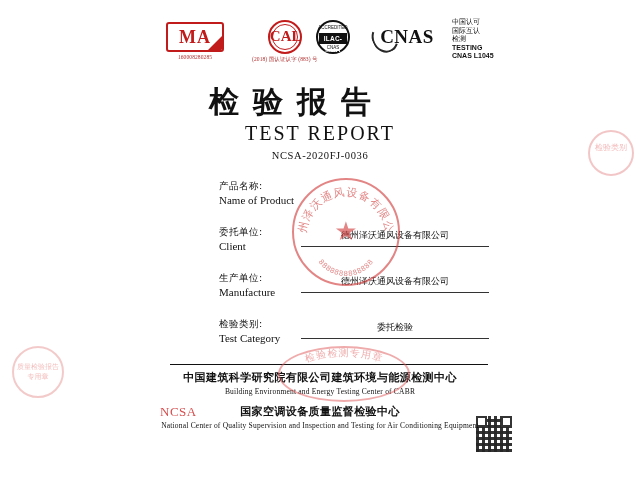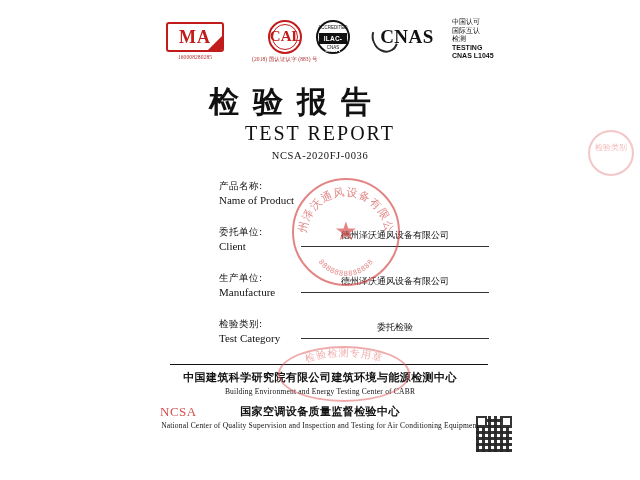--- a/index.html
+++ b/index.html
@@ -541,16 +541,17 @@
   <div class="stamp-oval">
     <svg class="stamp-oval-text" viewBox="0 0 128 52">
       <defs>
         <path id="ovalArc" d="M 10,30 A 54,22 0 0 1 118,30"></path>
       </defs>
       <text><textPath href="#ovalArc" startOffset="50%" text-anchor="middle">检验检测专用章</textPath></text>
     </svg>
   </div>
 
   <div class="wm-right">检验类别</div>
+  <div class="wm-left">质量检验报告专用章</div>
 
   <div class="qr"></div>
 
 </div>
 
 </body></html>

